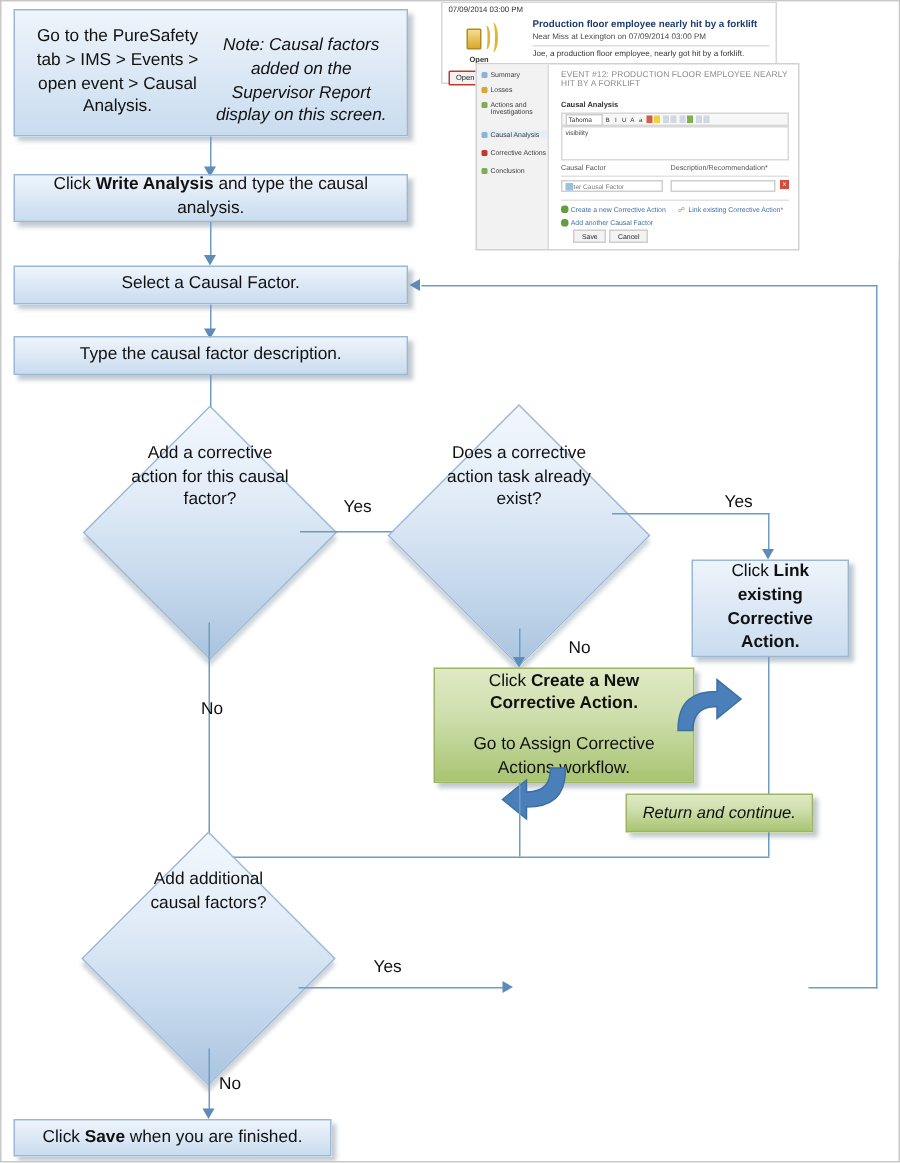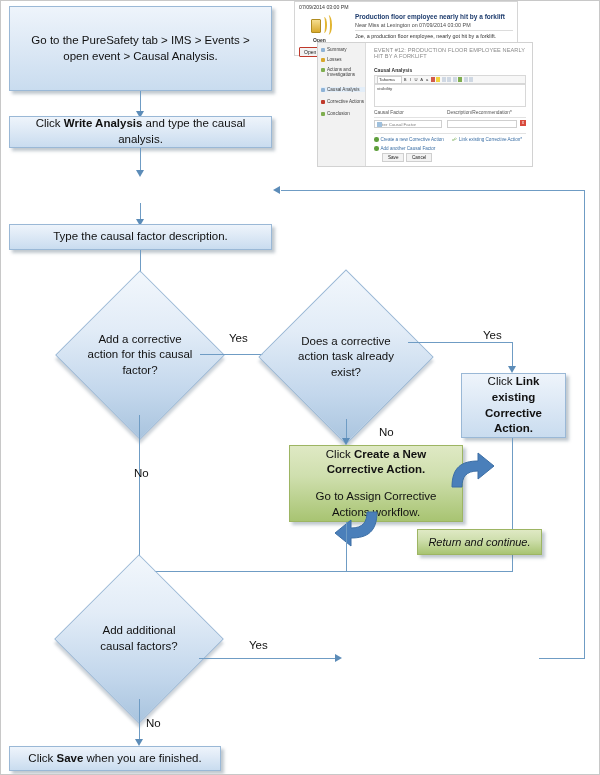--- a/index.html
+++ b/index.html
@@ -40,21 +40,21 @@
   
   .diamond{position:absolute;}
   .diamond .shape{
     position:absolute;inset:0;
     background:linear-gradient(135deg,#f2f7fc 0%,#e2ecf7 35%,#c3d7ec 72%,#a9c4de 100%);
     border:1px solid #9ab8d6;
     transform:rotate(45deg);
     box-shadow:3px 3px 3px rgba(90,110,130,.30);
   }
   .diamond .dlabel{
-    position:absolute;inset:0;display:flex;align-items:center;justify-content:center;
+    position:absolute;inset:0;display:flex;align-items:flex-start;justify-content:center;
     text-align:center;font-size:11.5px;line-height:1.35;color:#111;
     padding:0 6px;box-sizing:border-box;
   }
 
   
   .ln{position:absolute;background:#6f9cc4;}
   .lnv{width:1.4px;}
   .lnh{height:1.4px;}
   .arr{position:absolute;width:0;height:0;}
   .arr-down{border-left:4.5px solid transparent;border-right:4.5px solid transparent;border-top:7px solid #5c8cb8;}
@@ -225,32 +225,36 @@
         <span>Add another Causal Factor</span>
       </div>
 
       <div class="sbtn" style="left:64px">Save</div>
       <div class="sbtn" style="left:88px">Cancel</div>
     </div>
   </div>
 
   <div class="fbox" style="left:8px;top:5px;width:263px;height:85px;flex-direction:row;">
     <div>Go to the PureSafety tab &gt; IMS &gt; Events &gt; open event &gt; Causal Analysis.</div>
+    <div class="it" style="margin-top:12px">Note: Causal factors added on the Supervisor Report display on this screen.</div>
   </div>
 
   <div class="ln lnv" style="left:139px;top:90px;height:24px;"></div>
   <div class="arr arr-down" style="left:135px;top:110px;"></div>
 
   <div class="fbox thin" style="left:8px;top:115px;width:263px;height:32px;">
     <span><span>Click </span><span class="b">Write Analysis</span><span> and type the causal analysis.</span></span>
   </div>
 
   <div class="ln lnv" style="left:139px;top:147px;height:26px;"></div>
   <div class="arr arr-down" style="left:135px;top:169px;"></div>
 
+  <div class="fbox thin" style="left:8px;top:176px;width:263px;height:26px;">
+    <span>Select a Causal Factor.</span>
+  </div>
 
   <div class="ln lnv" style="left:139px;top:202px;height:20px;"></div>
   <div class="arr arr-down" style="left:135px;top:218px;"></div>
 
   <div class="fbox thin" style="left:8px;top:223px;width:263px;height:26px;">
     <span>Type the causal factor description.</span>
   </div>
 
   <div class="ln lnv" style="left:139px;top:249px;height:40px;"></div>
   <div class="arr arr-down" style="left:135px;top:285px;"></div>

